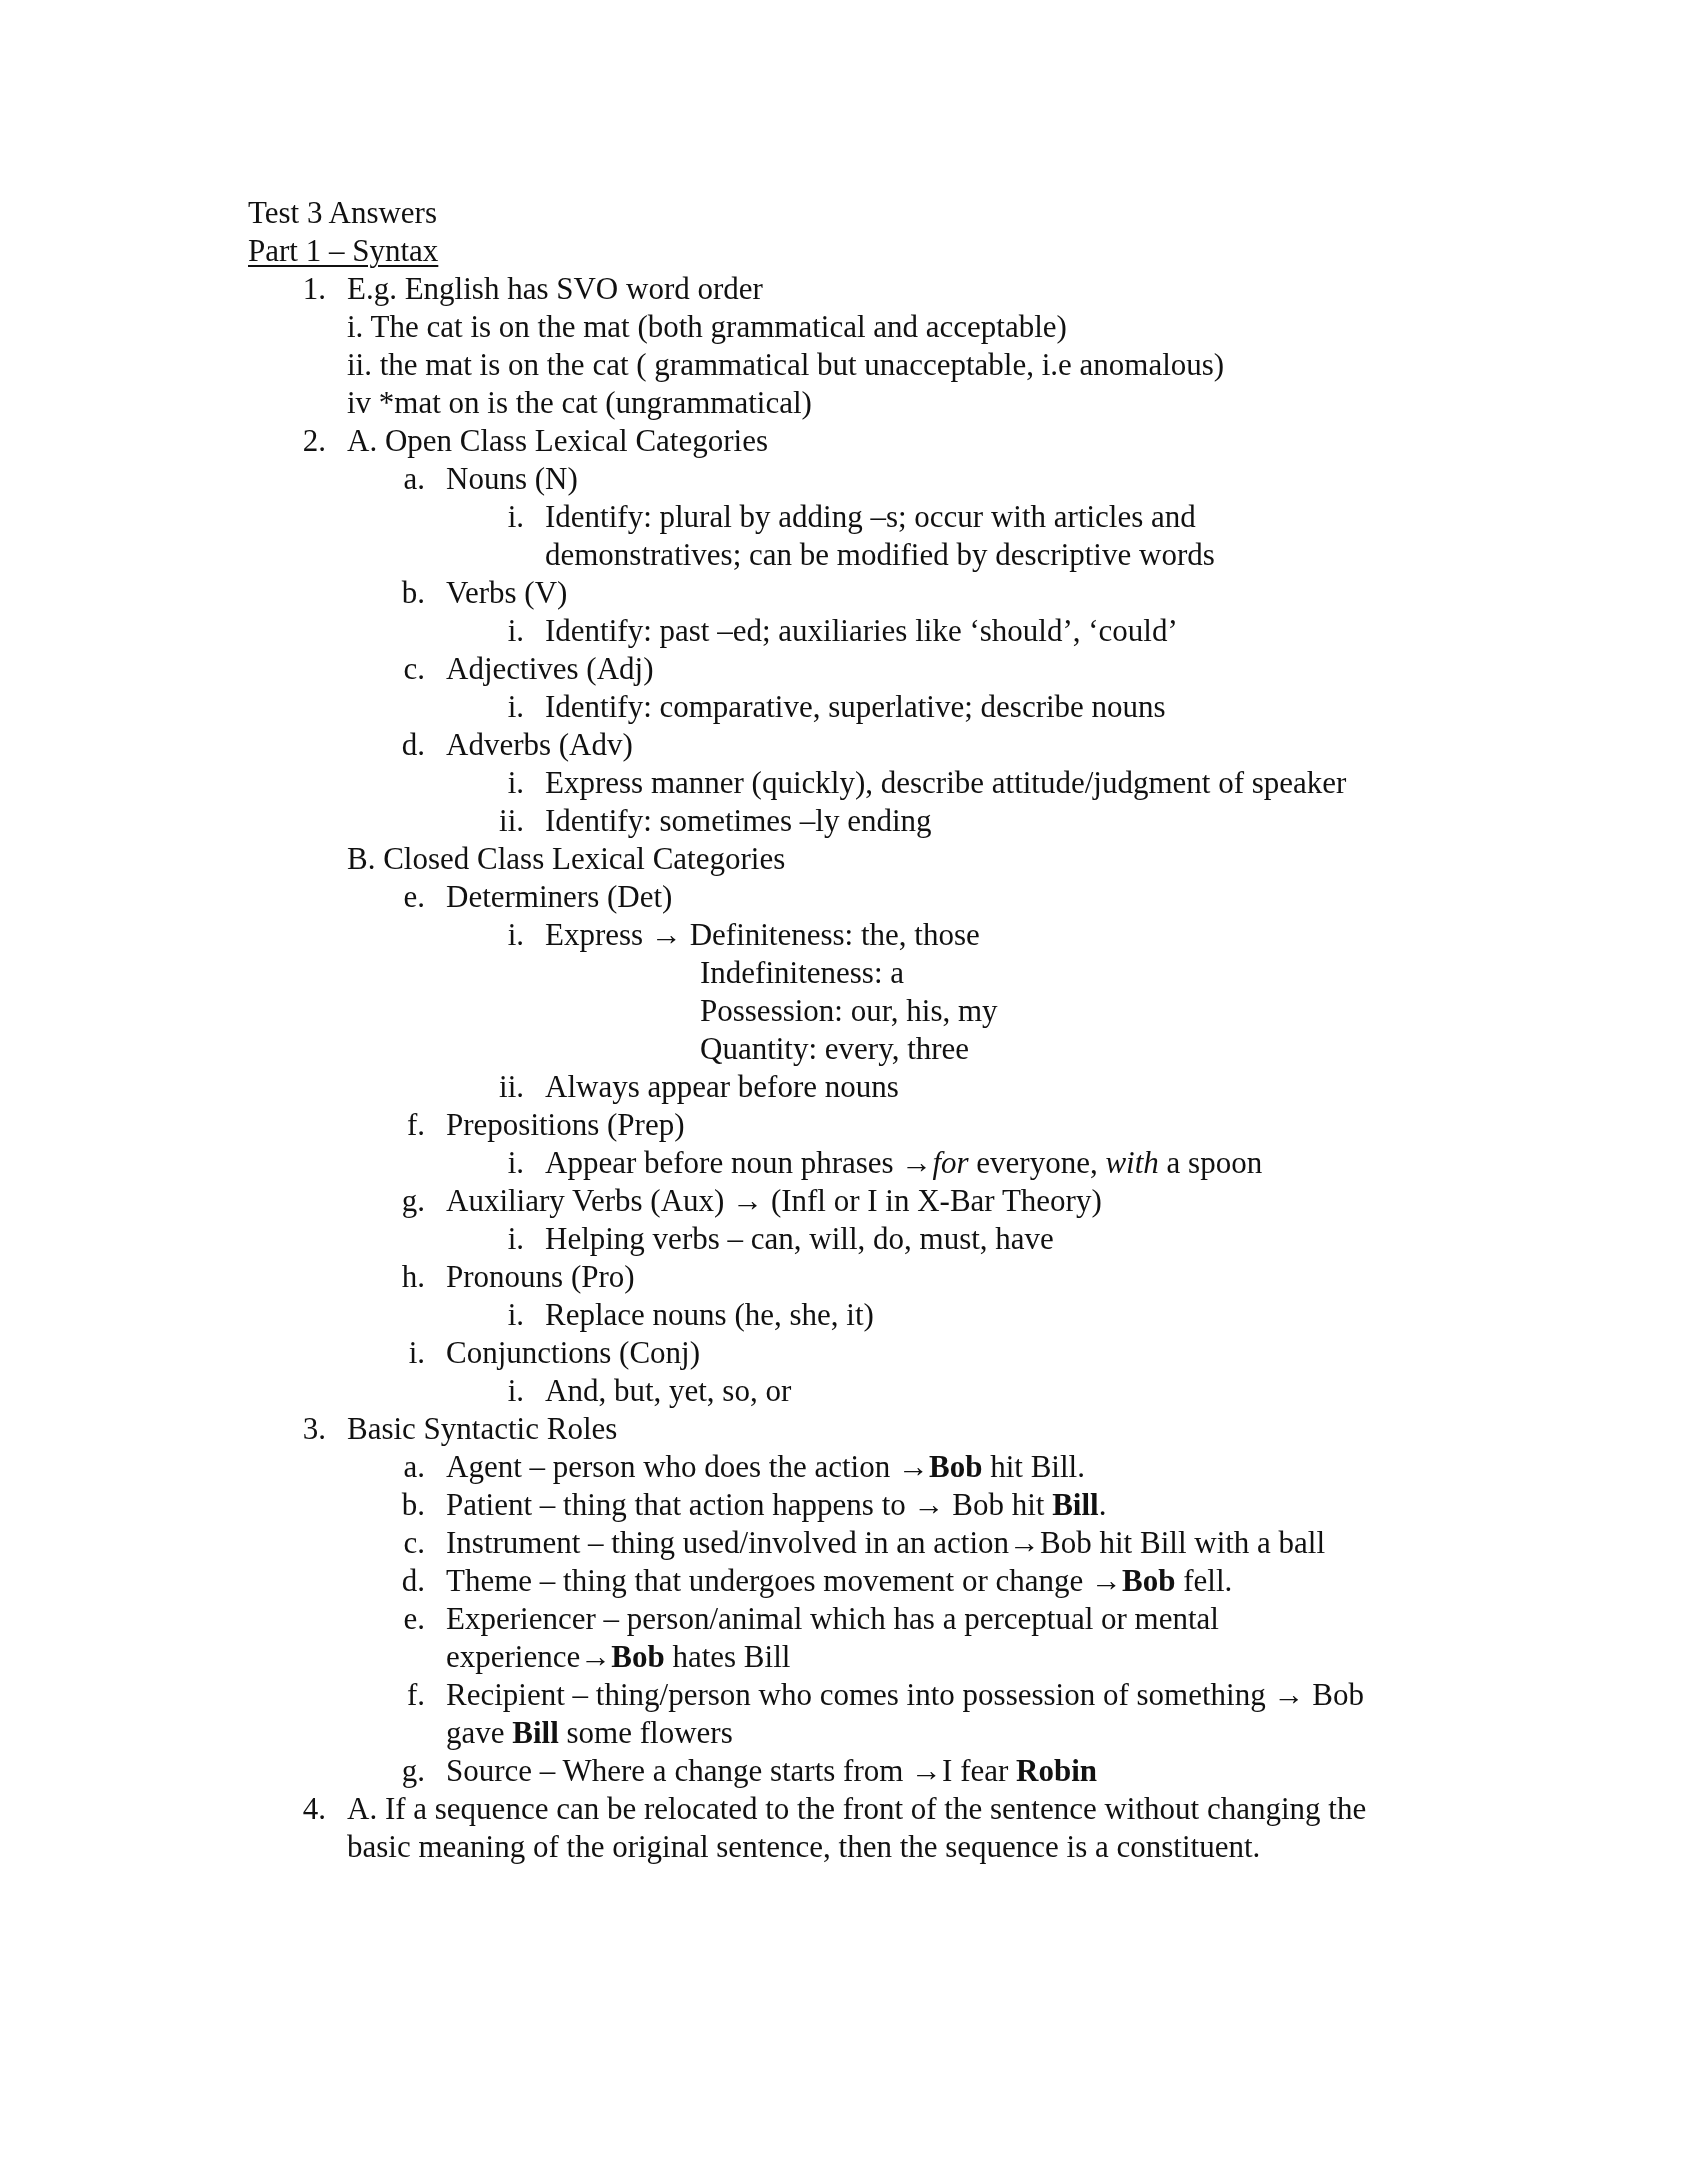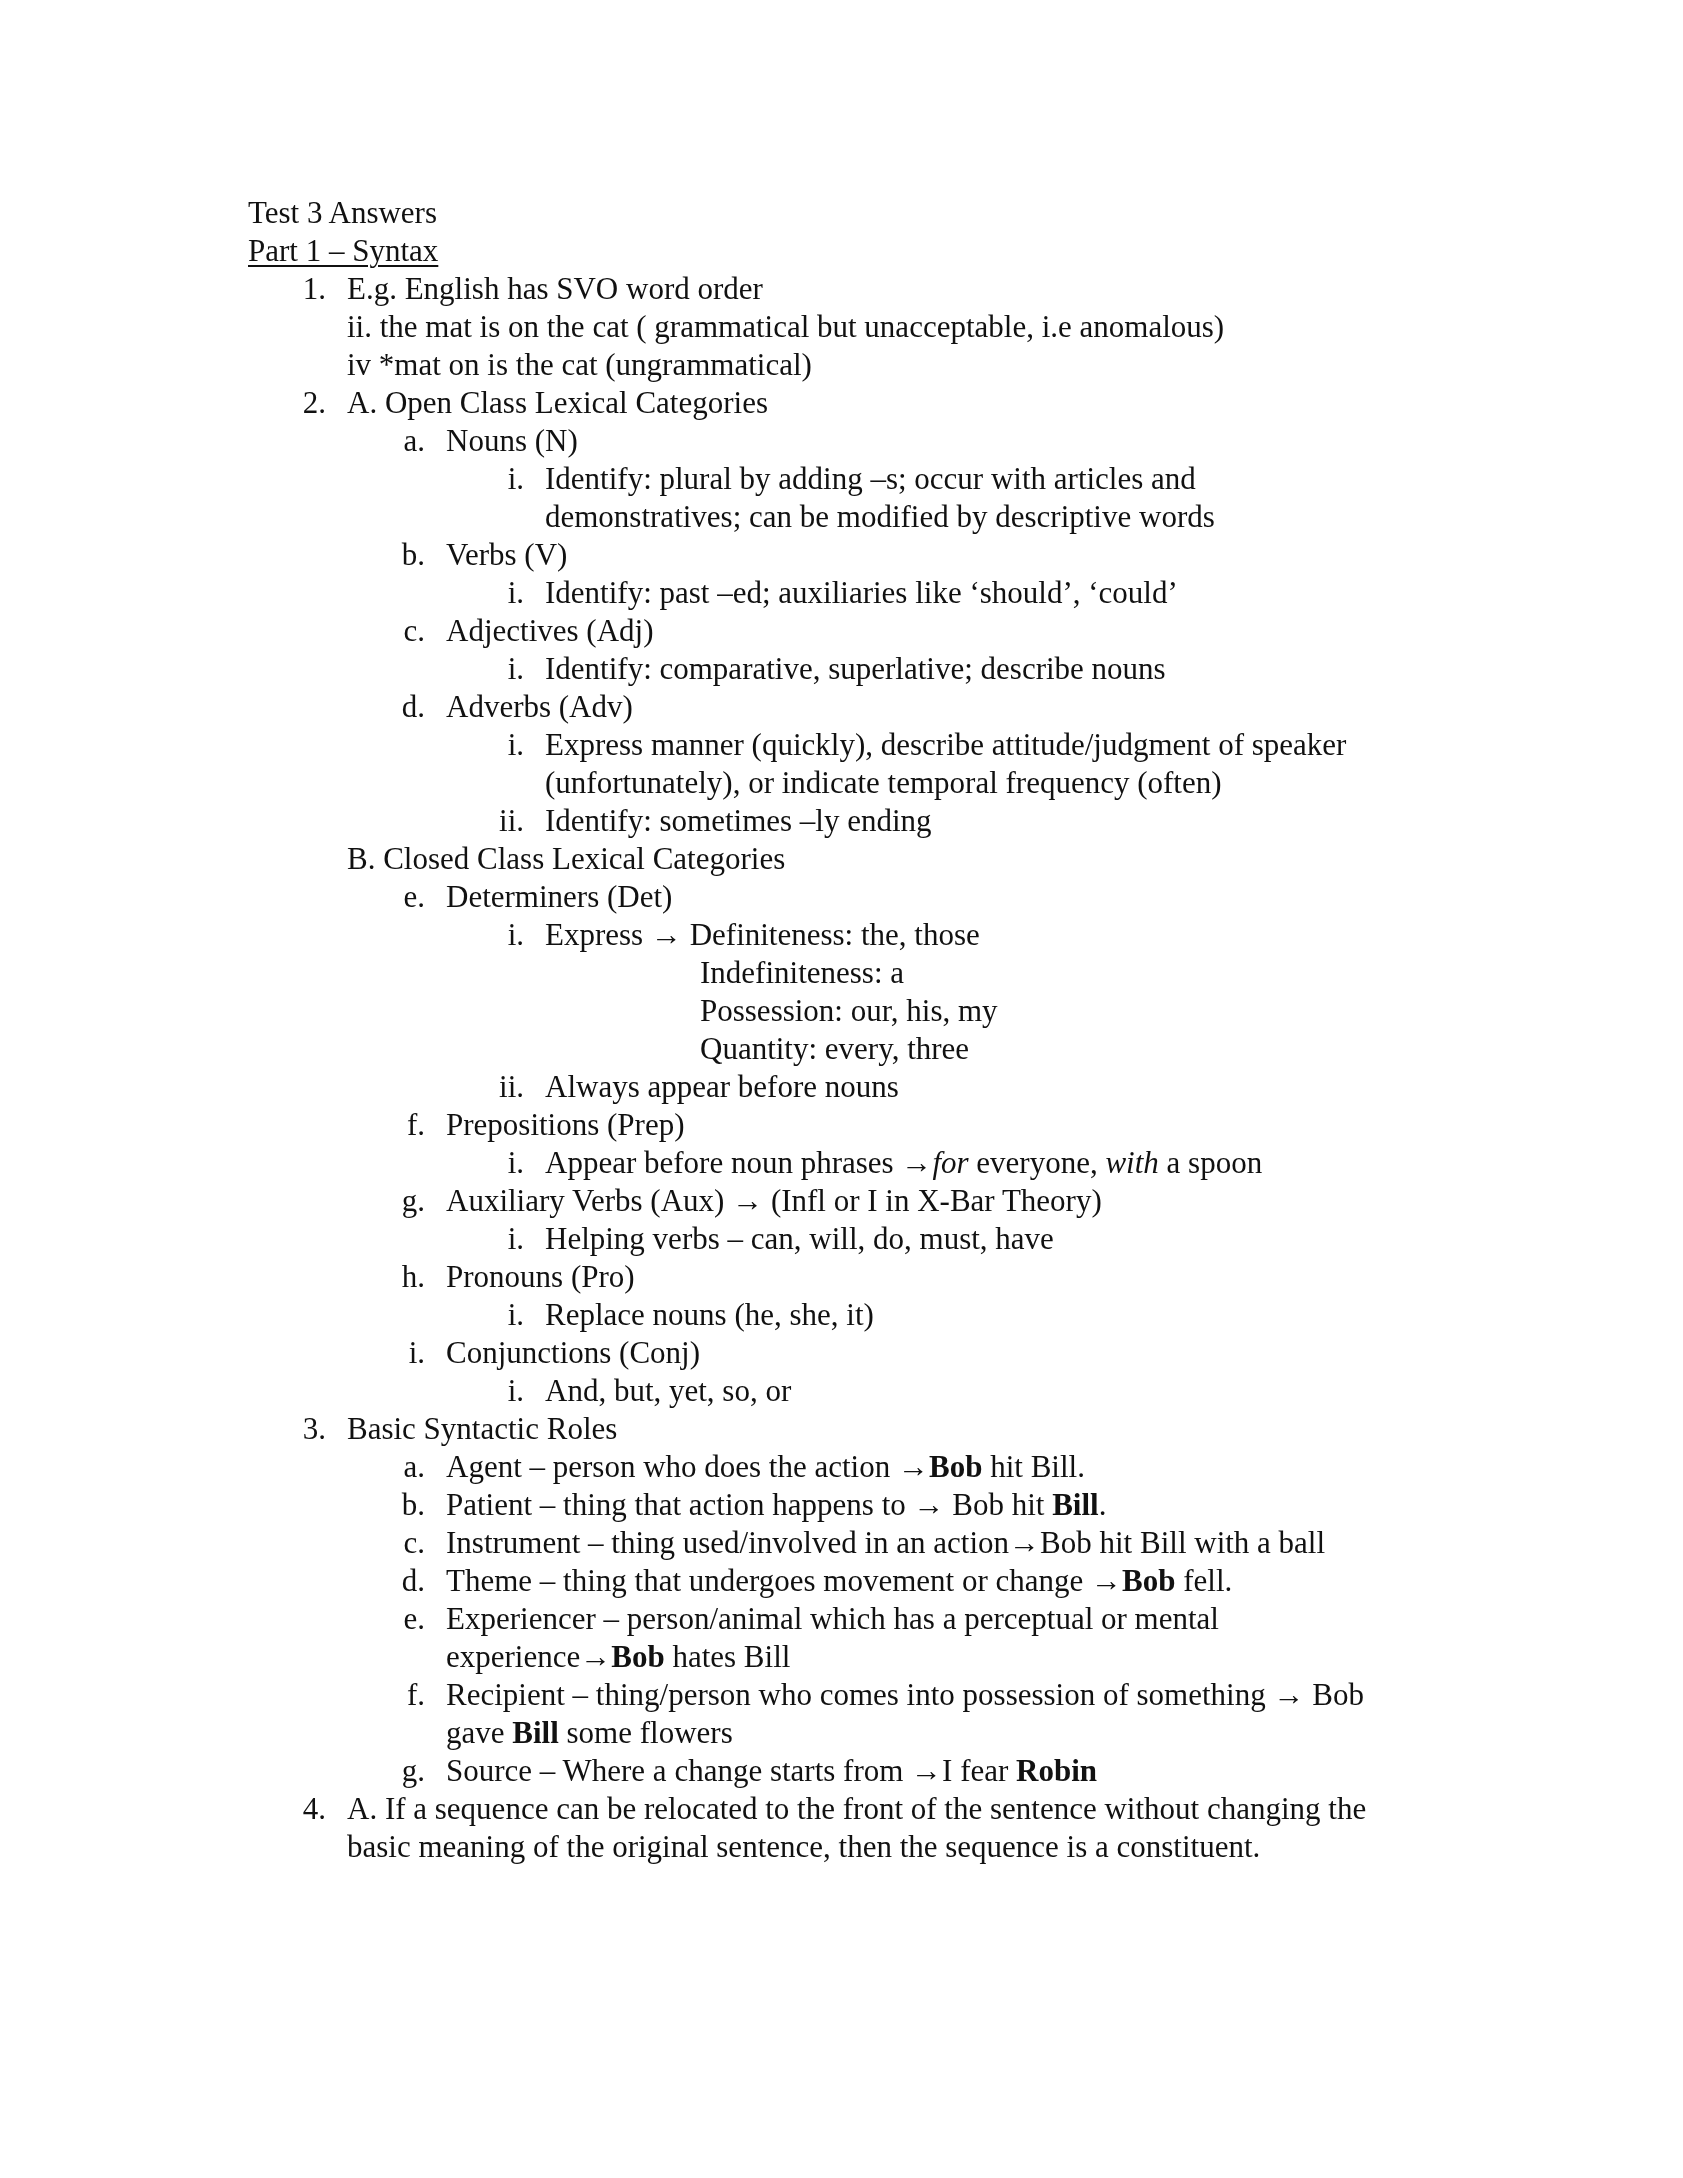--- a/index.html
+++ b/index.html
@@ -38,20 +38,23 @@
     </div>
     <div class="line l0">
       <span class="txt u">Part 1 – Syntax</span>
     </div>
 
     <div class="line l1">
       <span class="lbl">1.</span>
       <span class="txt">E.g. English has SVO word order</span>
     </div>
     <div class="line l1n">
+        <span class="txt">i. The cat is on the mat (both grammatical and acceptable)</span>
+      </div>
+    <div class="line l1n">
         <span class="txt">ii.  the mat is on the cat  ( grammatical but unacceptable, i.e anomalous)</span>
       </div>
     <div class="line l1n">
         <span class="txt">iv *mat on is the cat (ungrammatical)</span>
       </div>
 
     <div class="line l1">
       <span class="lbl">2.</span>
       <span class="txt">A. Open Class Lexical Categories</span>
     </div>
@@ -87,23 +90,20 @@
     </div>
 
     <div class="line l2">
       <span class="lbl">d.</span>
       <span class="txt">Adverbs (Adv)</span>
     </div>
     <div class="line l3">
       <span class="lbl">i.</span>
       <span class="txt">Express manner (quickly), describe attitude/judgment of speaker</span>
     </div>
-    <div class="line l3c">
-      <span class="txt">(unfortunately), or indicate temporal frequency (often)</span>
-    </div>
     <div class="line l3">
       <span class="lbl">ii.</span>
       <span class="txt">Identify: sometimes –ly ending</span>
     </div>
 
     <div class="line l1n">
       <span class="txt">B. Closed Class Lexical Categories</span>
     </div>
 
     <div class="line l2">

